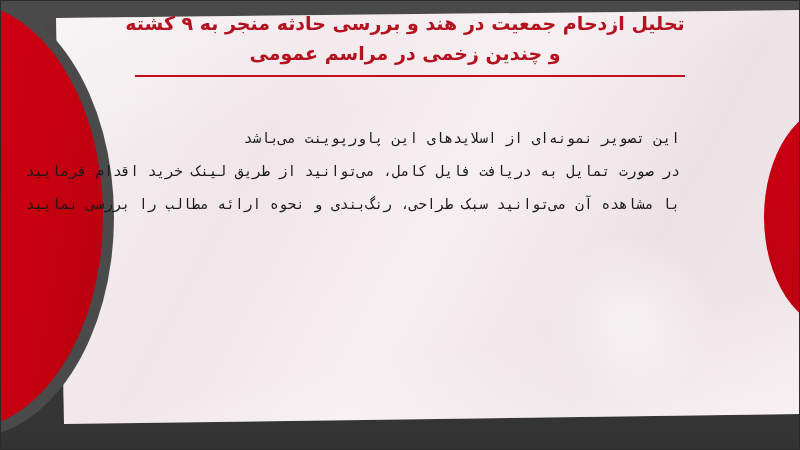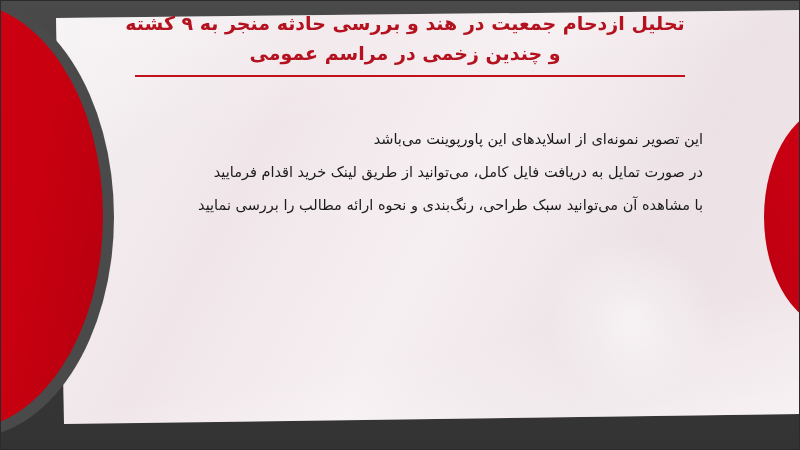--- a/index.html
+++ b/index.html
@@ -113,28 +113,29 @@
   .title-rule {
     position: absolute;
     left: 135px;
     top: 75px;
     width: 550px;
     height: 2px;
     background: #c0111d;
   }
   .body-text {
     position: absolute;
-    left: 121px;
+    left: 98px;
     top: 123px;
     width: 582px;
     text-align: right;
     direction: rtl;
     color: #1a1a1a;
     font-size: 14.5px;
     line-height: 33px;
+    font-family: Liberation Mono, monospace;
   }
   .body-line { display: block; white-space: nowrap; }
 </style>
 </head>
 <body>
 
 <div id="slide">
 
   <div class="frame-band"></div>
 

